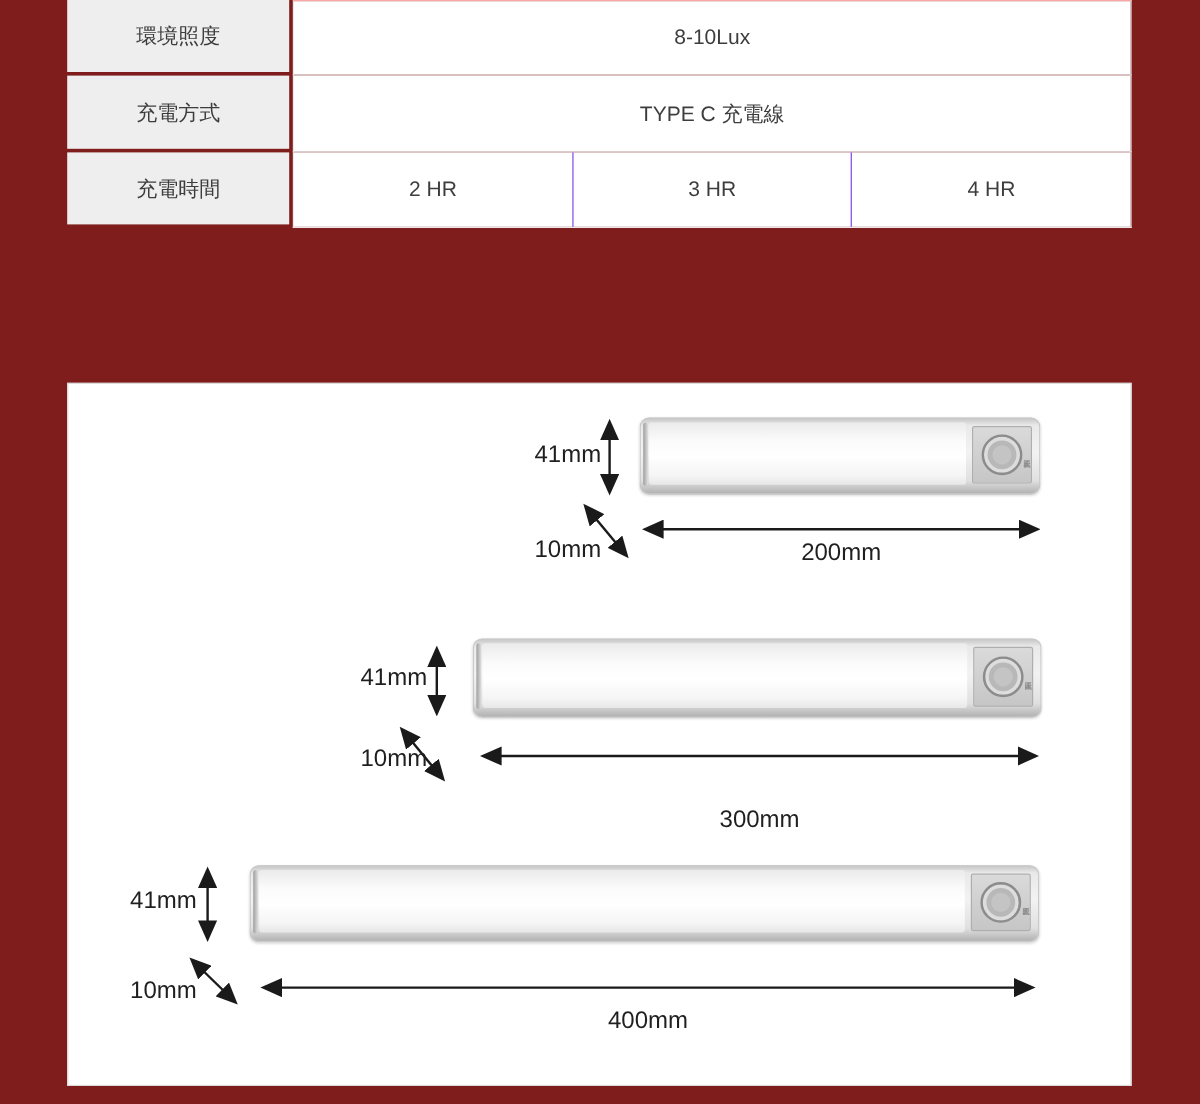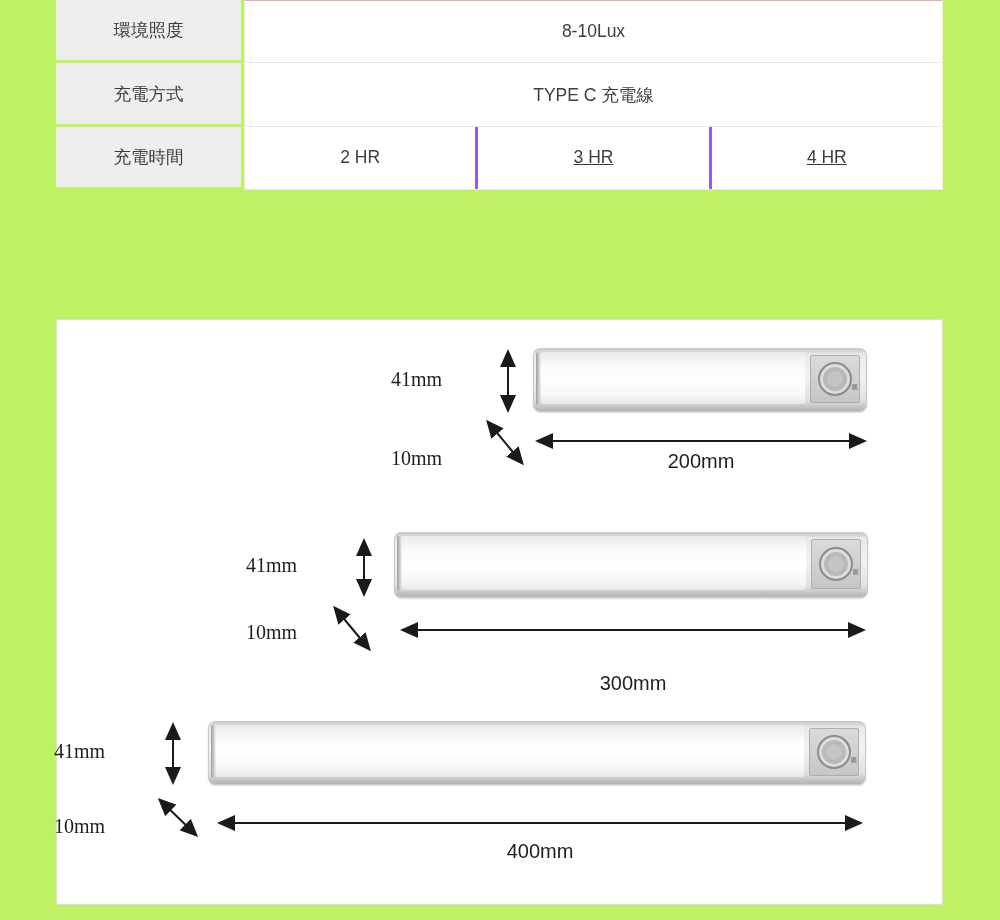--- a/index.html
+++ b/index.html
@@ -1,38 +1,38 @@
 <!DOCTYPE html>
 <html><head>
 <meta charset="utf-8">
 <style>
   html,body{margin:0;padding:0;background:#ffffff;}
   body{font-family:"Liberation Sans","DejaVu Sans",sans-serif;color:#3d3d3d;}
-  .page{position:relative;width:1000px;height:920px;background:#bef264;overflow:hidden;}
+  .page{position:relative;width:1000px;height:920px;background:#7f1d1d;overflow:hidden;}
 
   
   .spec-table{position:absolute;left:56px;top:0;width:887px;height:317px;
     display:grid;grid-template-rows:repeat(5,1fr);}
   .spec-row{display:grid;grid-template-columns:188px 1fr;}
   .hcell{background:#eeeeee;margin:0 3px 3px 0;display:flex;align-items:center;
     justify-content:center;font-size:17.5px;color:#3d3d3d;}
   .vwrap{display:flex;border-bottom:1px solid #e8e8e8;border-left:1px solid #e8e8e8;
     border-right:1px solid #e8e8e8;}
   .spec-row:first-child .vwrap{border-top:1px solid #fca5a5;}
   .vcell{flex:1;display:flex;align-items:center;justify-content:center;
     font-size:17.5px;color:#3d3d3d;background:#fff;padding:0 10px;text-align:center;}
-  .vcell + .vcell{border-left:3px solid #8b5cf6;text-decoration:underline;}
+  .vcell + .vcell{border-left:1px solid #8b5cf6;}
 
   
   .diagram{position:absolute;left:56px;top:319px;width:885px;height:584px;
     border:1px solid #dcdcdc;background:#fff;}
   .dim-svg{position:absolute;left:0;top:0;width:885px;height:584px;}
 
   .dim-label{position:absolute;font-size:20px;color:#1f1f1f;white-space:nowrap;}
-  .dl-right{width:110px;font-family:Liberation Serif, serif;}
+  .dl-right{width:110px;text-align:right;}
   .dl-center{width:140px;text-align:center;}
 
   
   .bar-1{left:476px;top:28px;width:334px;height:64px;}
   .bar-2{left:337px;top:212px;width:474px;height:66px;}
   .bar-3{left:151px;top:401px;width:658px;height:64px;}
 
   
   .b1-h{left:334px;top:48px;}
   .b1-d{left:334px;top:127px;}

